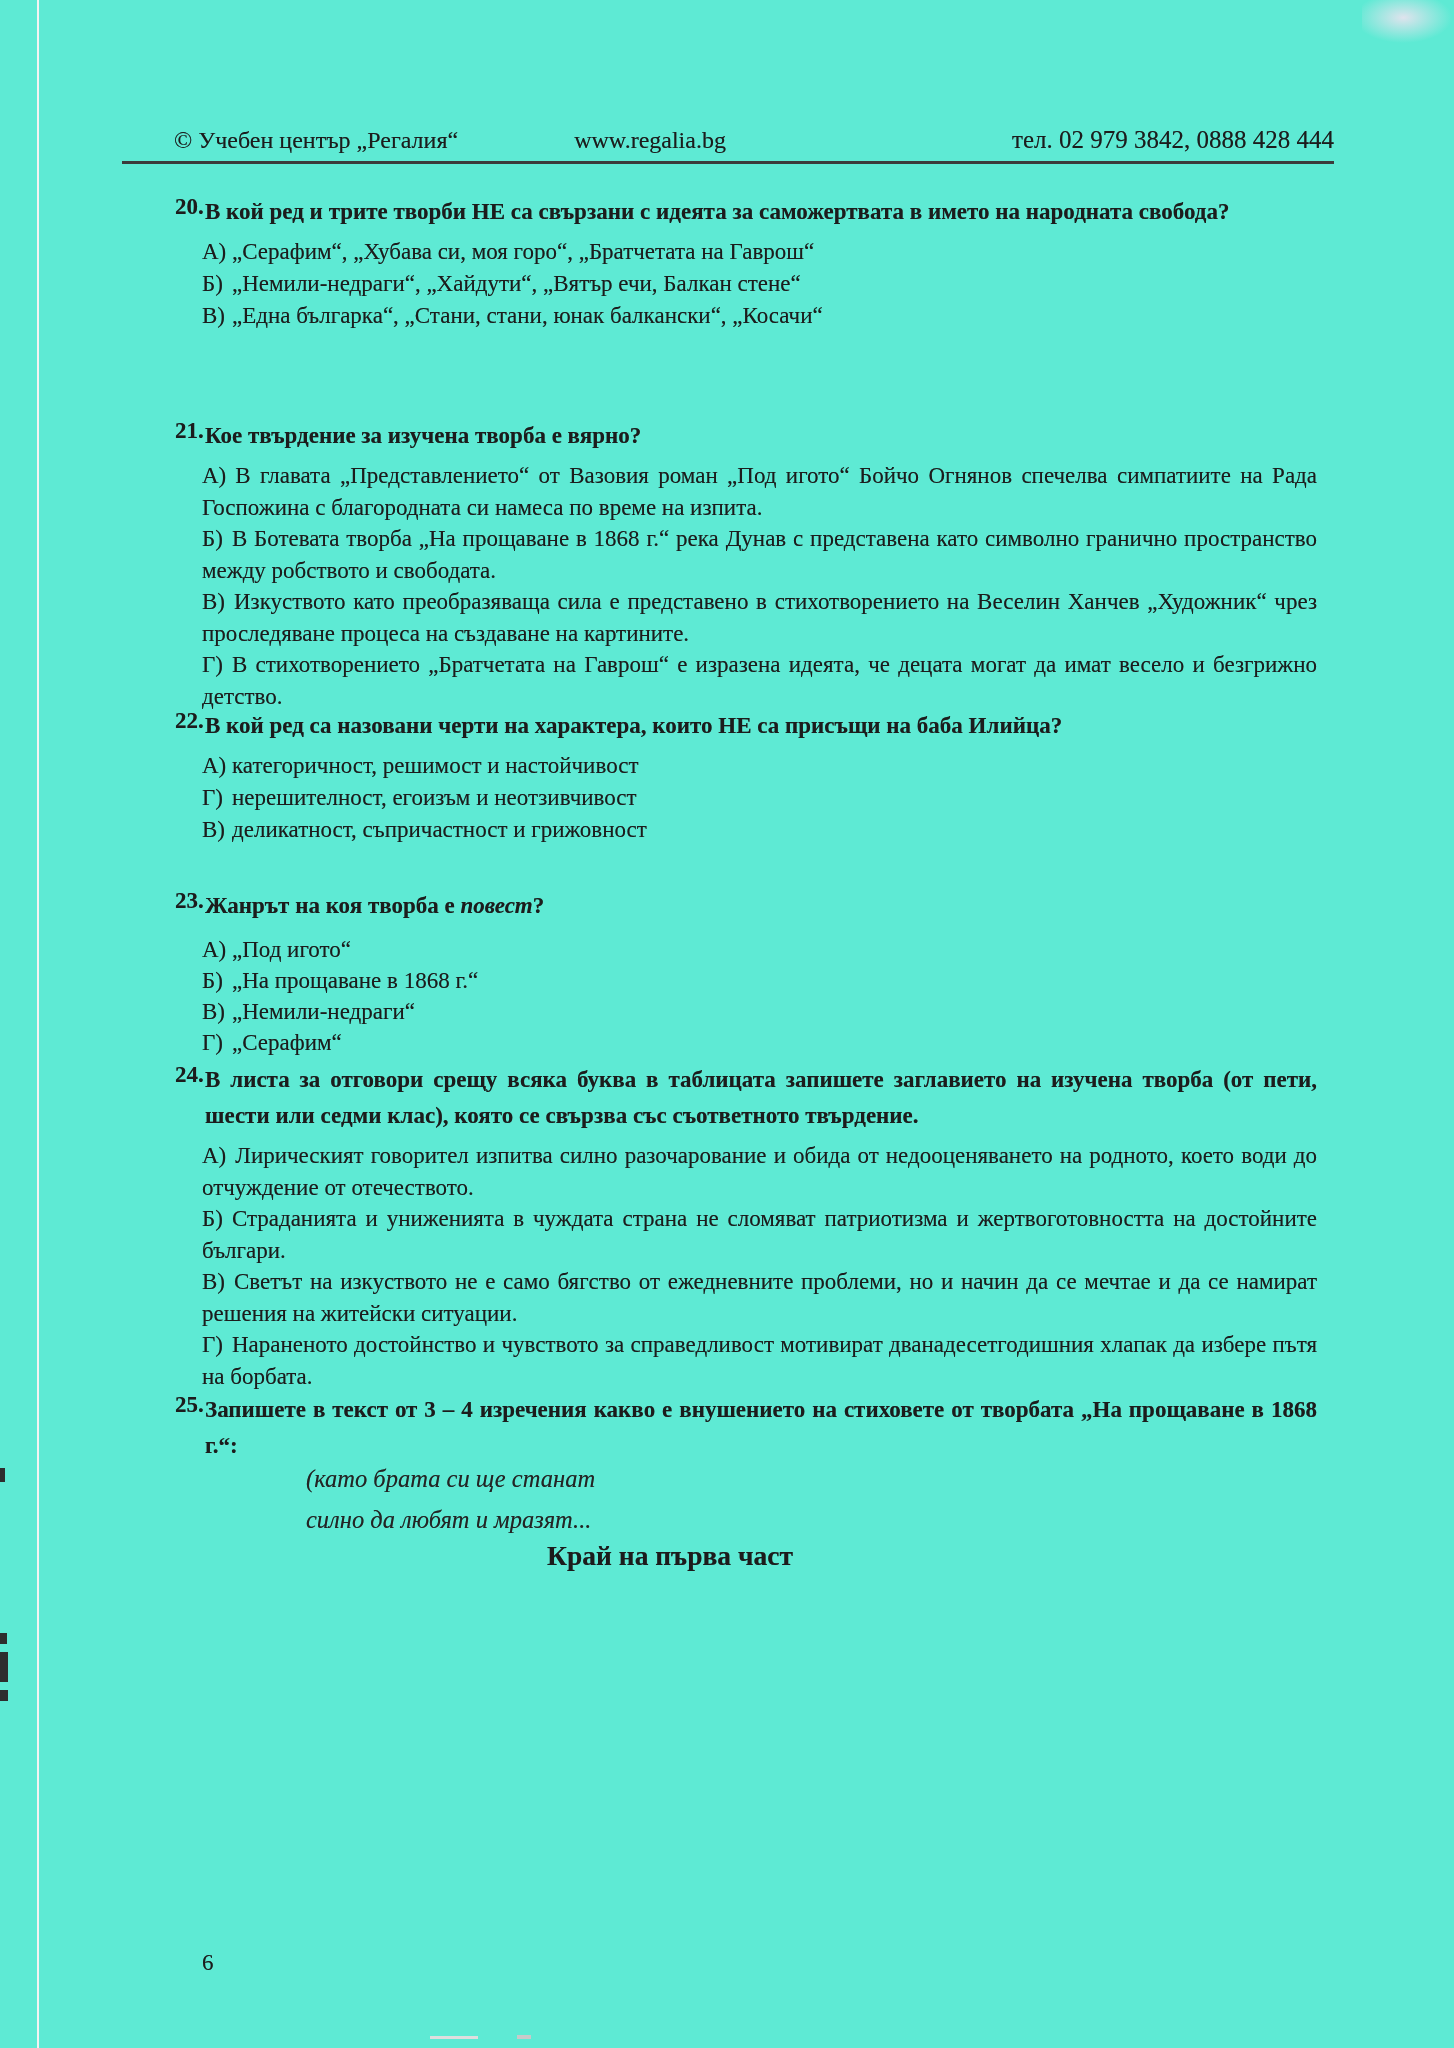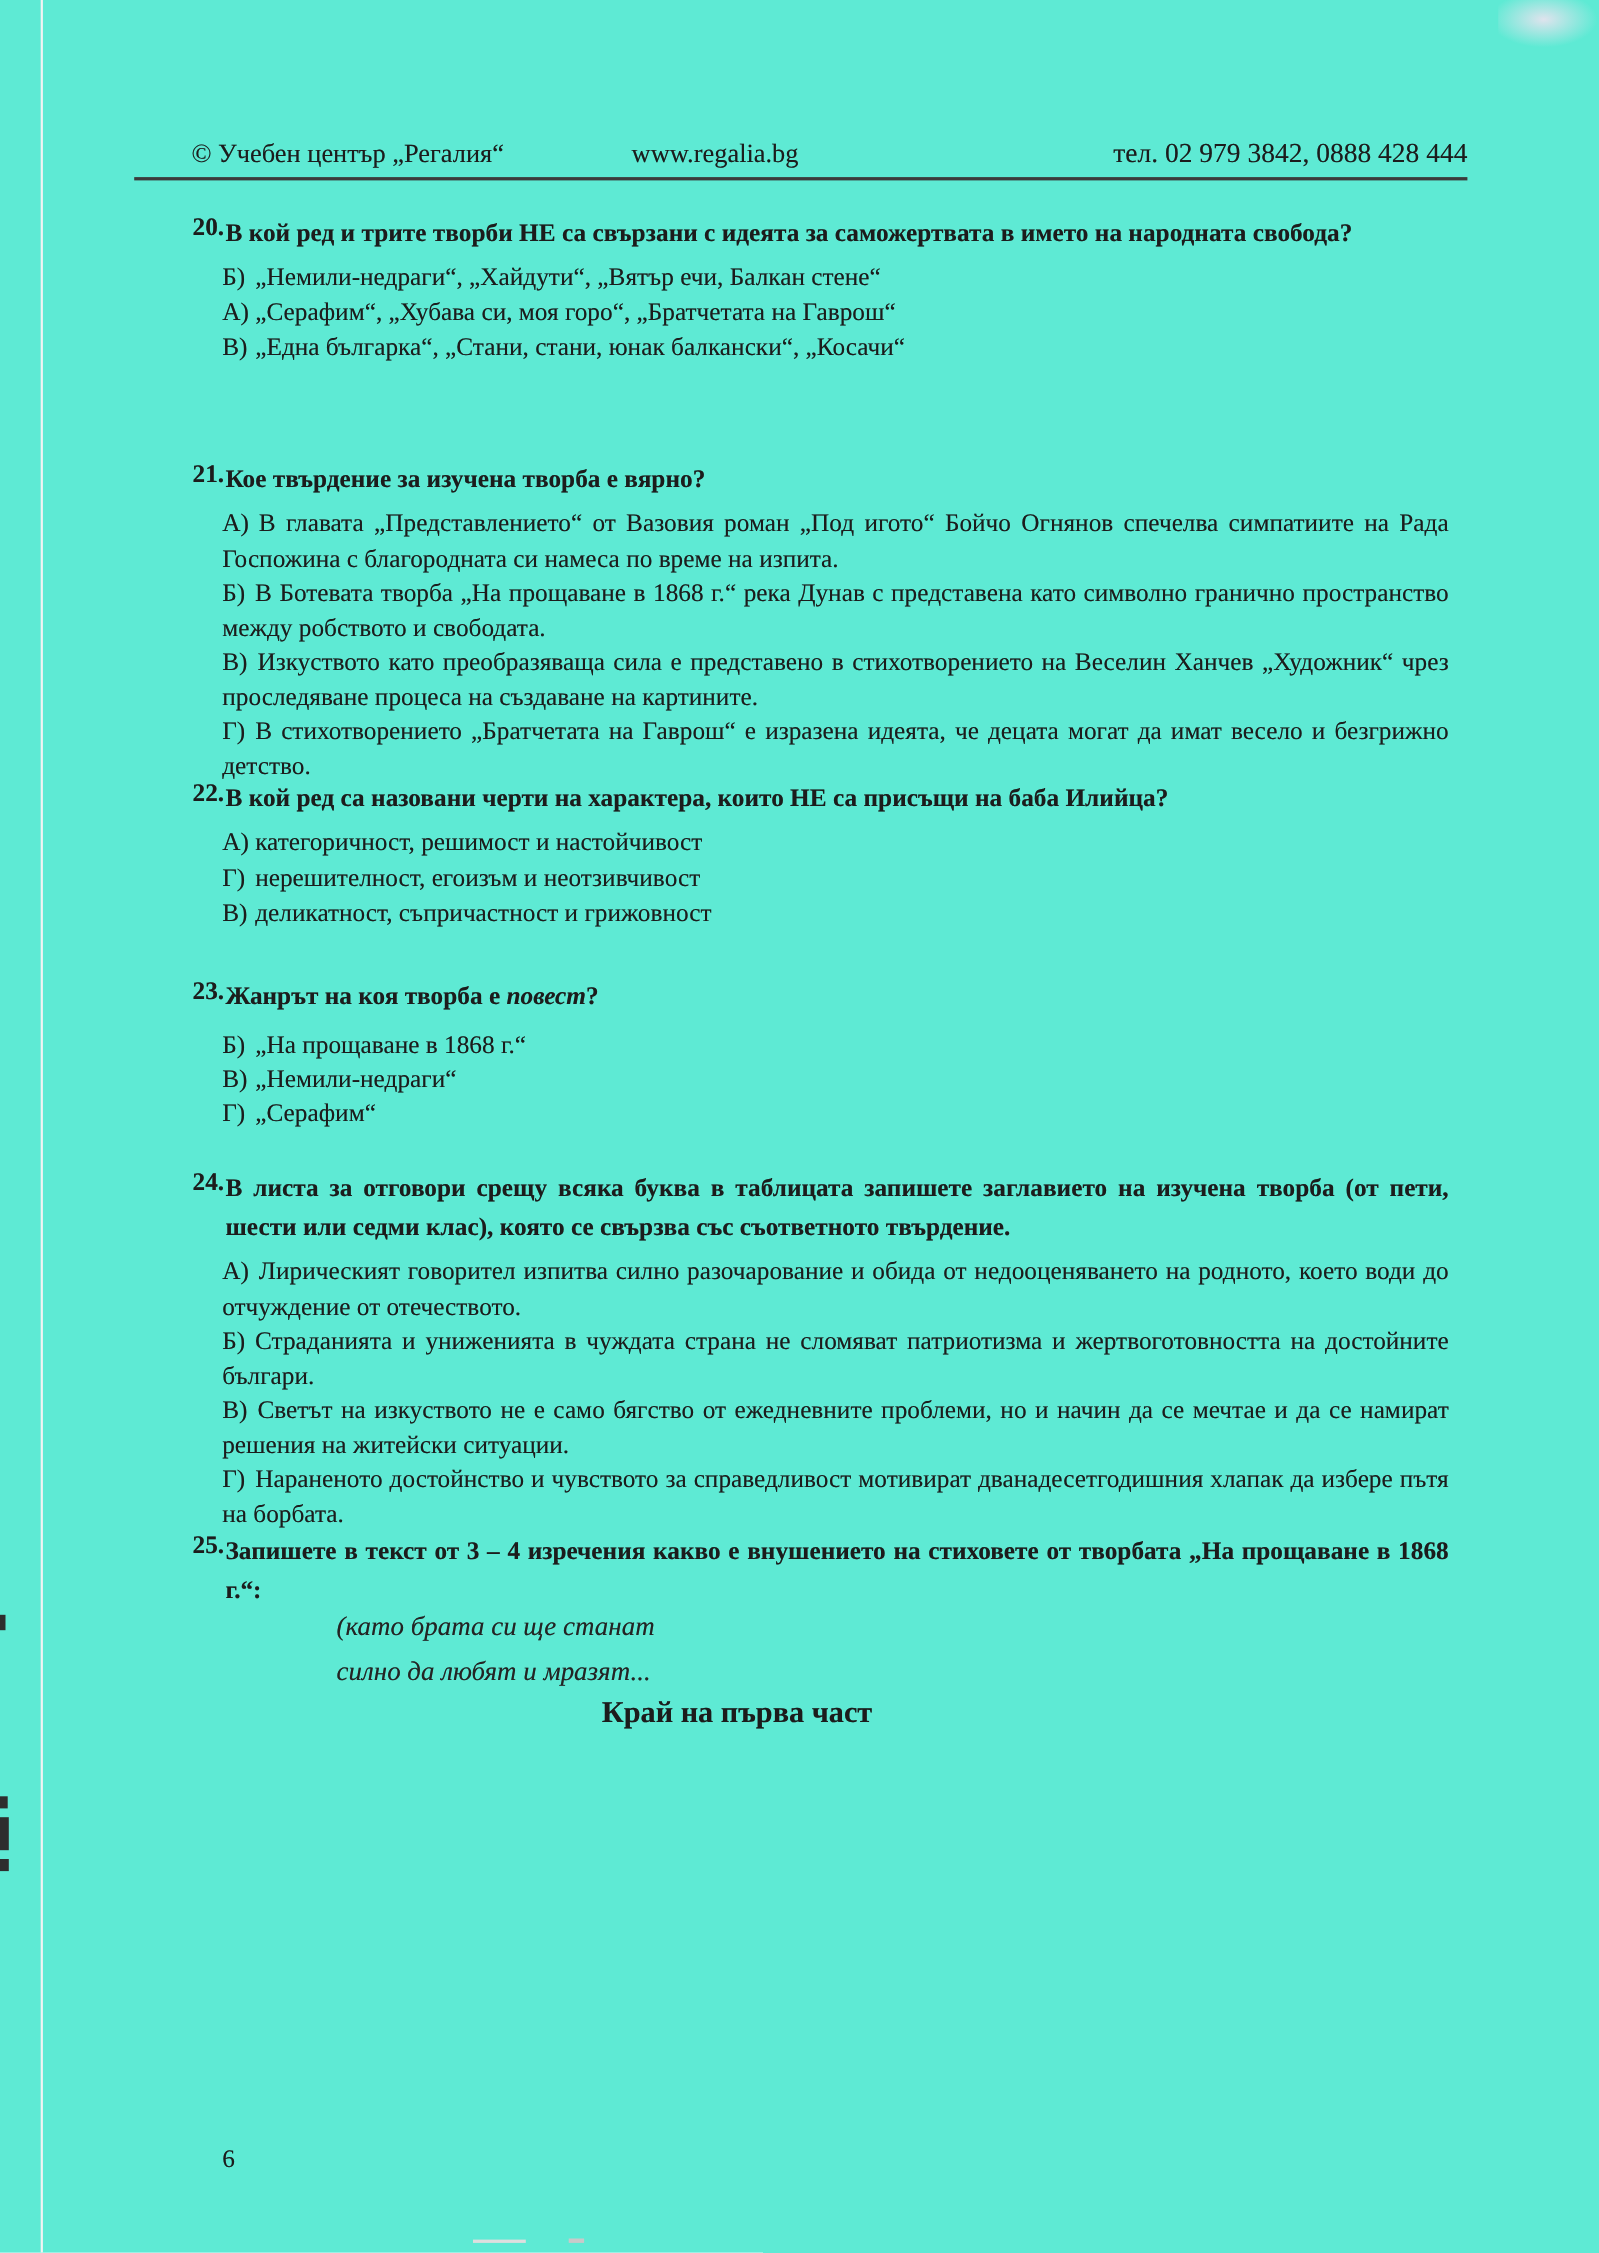--- a/index.html
+++ b/index.html
@@ -73,22 +73,22 @@
   <div class="header">
     <span class="pub">© Учебен център „Регалия“</span>
     <span class="site">www.regalia.bg</span>
     <span class="phone">тел. 02 979 3842, 0888 428 444</span>
   </div>
 
   <div class="q" style="top:194px;">
     <span class="qnum">20.</span>
     <div class="qstem">В кой ред и трите творби НЕ са свързани с идеята за саможертвата в името на народната свобода?</div>
     <div class="opts">
+      <div class="opt"><span class="letter">А)</span><span>„Серафим“, „Хубава си, моя горо“, „Братчетата на Гаврош“</span></div>
       <div class="opt"><span class="letter">Б)</span><span>„Немили-недраги“, „Хайдути“, „Вятър ечи, Балкан стене“</span></div>
-      <div class="opt"><span class="letter">А)</span><span>„Серафим“, „Хубава си, моя горо“, „Братчетата на Гаврош“</span></div>
       <div class="opt"><span class="letter">В)</span><span>„Една българка“, „Стани, стани, юнак балкански“, „Косачи“</span></div>
     </div>
   </div>
 
   <div class="q" style="top:418px;">
     <span class="qnum">21.</span>
     <div class="qstem">Кое твърдение за изучена творба е вярно?</div>
     <div class="opts" style="line-height:31px;">
       <p class="opt-par"><span class="letter">А)</span><span>В главата „Представлението“ от Вазовия роман „Под игото“ Бойчо Огнянов спечелва симпатиите на Рада Госпожина с благородната си намеса по време на изпита.</span></p>
       <p class="opt-par"><span class="letter">Б)</span><span>В Ботевата творба „На прощаване в 1868 г.“ река Дунав с представена като символно гранично пространство между  робството и свободата.</span></p>
@@ -104,20 +104,21 @@
       <div class="opt"><span class="letter">А)</span><span>категоричност, решимост и настойчивост</span></div>
       <div class="opt"><span class="letter">Г)</span><span>нерешителност, егоизъм и неотзивчивост</span></div>
       <div class="opt"><span class="letter">В)</span><span>деликатност, съпричастност и грижовност</span></div>
     </div>
   </div>
 
   <div class="q q23" style="top:888px;">
     <span class="qnum">23.</span>
     <div class="qstem"><span>Жанрът на коя творба е </span><i>повест</i><span>?</span></div>
     <div class="opts">
+      <div class="opt"><span class="letter">А)</span><span>„Под игото“</span></div>
       <div class="opt"><span class="letter">Б)</span><span>„На прощаване в 1868 г.“</span></div>
       <div class="opt"><span class="letter">В)</span><span>„Немили-недраги“</span></div>
       <div class="opt"><span class="letter">Г)</span><span>„Серафим“</span></div>
     </div>
   </div>
 
   <div class="q" style="top:1062px;">
     <span class="qnum">24.</span>
     <div class="qstem">В листа за отговори срещу всяка буква в таблицата запишете заглавието на изучена творба (от пети, шести или седми клас), която се свързва със съответното твърдение.</div>
     <div class="opts" style="line-height:31.5px;">

